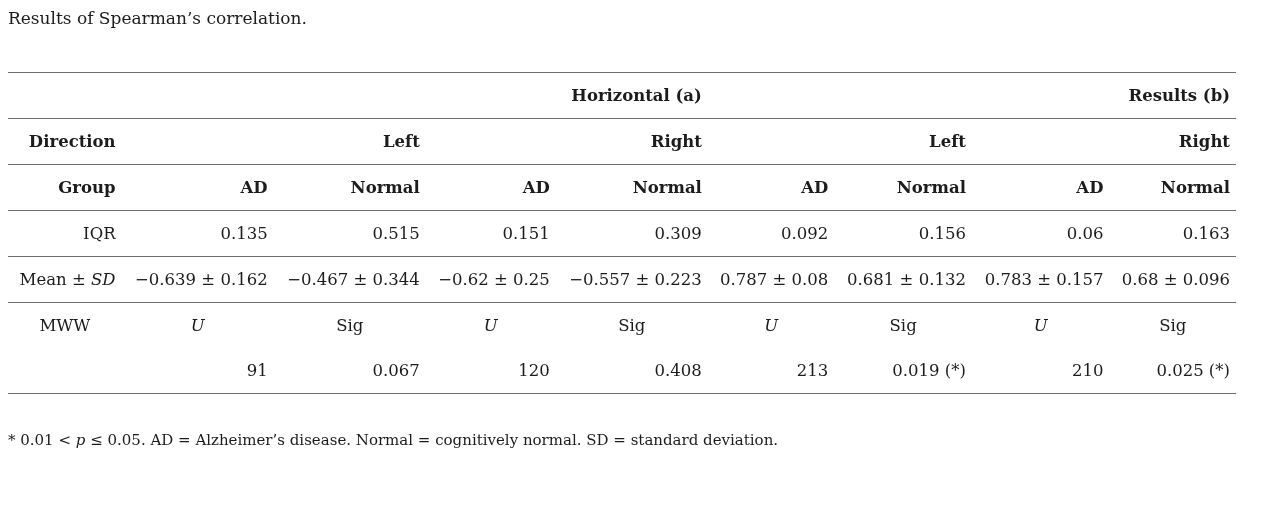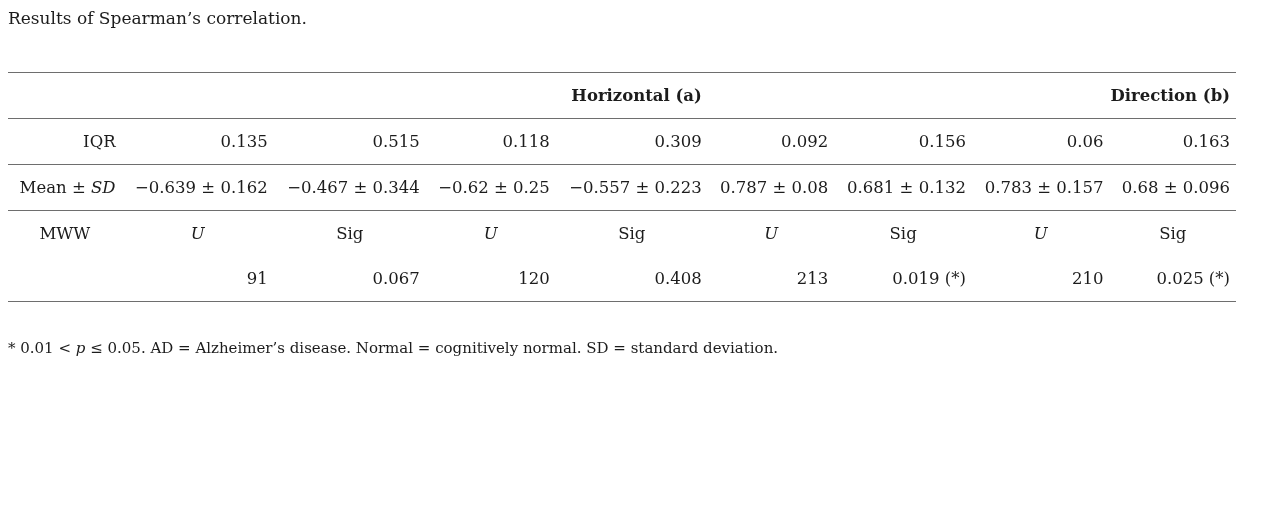--- a/index.html
+++ b/index.html
@@ -37,31 +37,49 @@
 
 <div class="page">
 
   <div class="caption">Results of Spearman’s correlation.</div>
 
   <table class="results">
     <tbody>
       <tr class="top rule">
         <td></td>
         <td colspan="4" class="b">Horizontal (a)</td>
-        <td colspan="4" class="b">Direction (b)</td>
+        <td colspan="4" class="b">Results (b)</td>
       </tr>
 
+      <tr class="rule">
+        <td class="b">Direction</td>
+        <td colspan="2" class="b">Left</td>
+        <td colspan="2" class="b">Right</td>
+        <td colspan="2" class="b">Left</td>
+        <td colspan="2" class="b">Right</td>
+      </tr>
 
+      <tr class="rule">
+        <td class="b">Group</td>
+        <td class="b">AD</td>
+        <td class="b">Normal</td>
+        <td class="b">AD</td>
+        <td class="b">Normal</td>
+        <td class="b">AD</td>
+        <td class="b">Normal</td>
+        <td class="b">AD</td>
+        <td class="b">Normal</td>
+      </tr>
 
 
       <tr class="rule">
         <td>IQR</td>
         <td>0.135</td>
         <td>0.515</td>
-        <td>0.118</td>
+        <td>0.151</td>
         <td>0.309</td>
         <td>0.092</td>
         <td>0.156</td>
         <td>0.06</td>
         <td>0.163</td>
       </tr>
 
       <tr class="rule">
         <td><span>Mean ± </span><span class="i">SD</span></td>
         <td>−0.639 ± 0.162</td>

